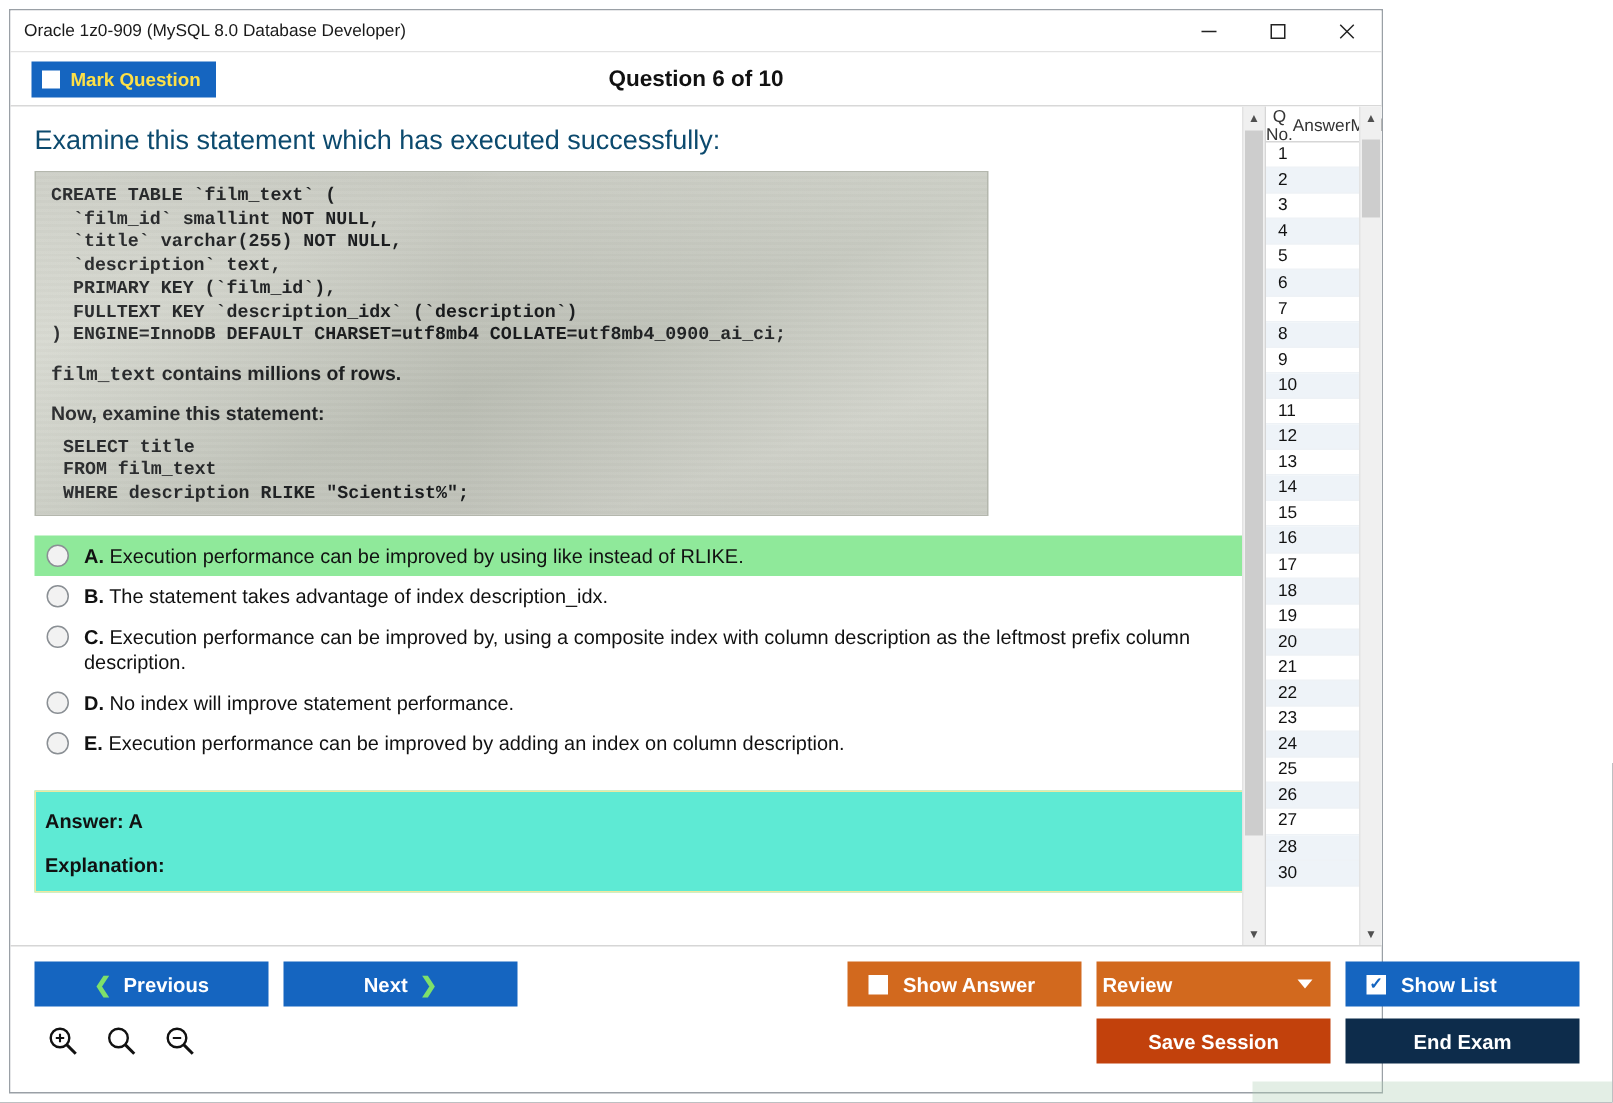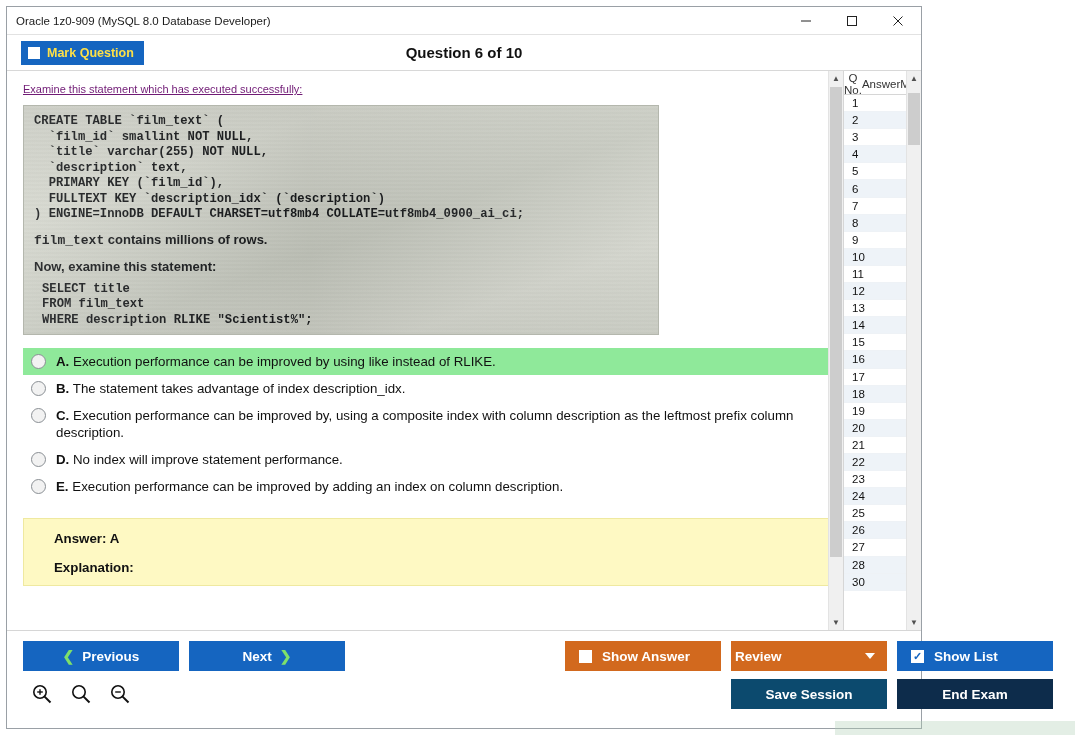--- a/index.html
+++ b/index.html
@@ -96,24 +96,23 @@
     background: #ffffff;
   }
   .left {
     position: relative;
     width: 836px;
     flex: 0 0 836px;
     overflow: hidden;
     padding: 10px 12px 0 16px;
   }
   .stem {
-    font-size: 11px;
-    color: #701a75;
+    font-size: 18px;
+    color: #0c4a6e;
     margin: 2px 0 10px 0;
-    text-decoration: underline;
   }
   .codeimg {
     position: relative;
     width: 636px;
     height: 230px;
     background: linear-gradient(160deg,#c9cbc2 0%, #d4d6cd 25%, #c4c7bd 55%, #cfd1c8 80%, #c2c5bb 100%);
     border: 1px solid #b4b7ad;
     overflow: hidden;
     font-family: "Liberation Mono", monospace;
     color: #16181a;
@@ -173,23 +172,23 @@
     border: 1.5px solid #8a8f94;
     background: #f2f2f2;
     margin-top: 1px;
   }
   .opt .txt b { font-weight: bold; }
 
   
   .answerbox {
     margin-top: 18px;
     width: 812px;
-    background: #fef9c3;
+    background: #5eead4;
     border: 1px solid #efe9a0;
-    padding: 12px 14px 10px 30px;
+    padding: 12px 14px 10px 6px;
     font-size: 13.3px;
     color: #111;
   }
   .answerbox .line { font-weight: bold; margin-bottom: 14px; }
   .answerbox .line:last-child { margin-bottom: 0; }
 
   
   .vscroll {
     position: absolute;
     top: 0; right: 0;
@@ -283,21 +282,21 @@
     align-items: center;
     justify-content: center;
     gap: 8px;
     position: absolute;
   }
   .btn-prev { left: 16px; top: 10px; width: 156px; height: 30px; background: #1565c0; }
   .btn-next { left: 182px; top: 10px; width: 156px; height: 30px; background: #1565c0; }
   .btn-showanswer { left: 558px; top: 10px; width: 156px; height: 30px; background: #d2691e; justify-content: flex-start; padding-left: 14px; gap: 10px; }
   .btn-review { left: 724px; top: 10px; width: 156px; height: 30px; background: #d2691e; justify-content: flex-start; padding-left: 4px; }
   .btn-showlist { left: 890px; top: 10px; width: 156px; height: 30px; background: #1565c0; justify-content: flex-start; padding-left: 14px; gap: 10px; }
-  .btn-save { left: 724px; top: 48px; width: 156px; height: 30px; background: #0c4a6e; }
+  .btn-save { left: 724px; top: 48px; width: 156px; height: 30px; background: #c2410c; }
   .btn-end { left: 890px; top: 48px; width: 156px; height: 30px; background: #0d2c4b; }
   .chk-white {
     width: 13px; height: 13px; background: #ffffff; display: inline-block; flex: 0 0 auto;
   }
   .chk-ticked {
     width: 13px; height: 13px; background: #ffffff; display: flex; flex: 0 0 auto;
     align-items: center; justify-content: center; color: #1565c0; font-size: 11px; line-height: 1;
   }
   .review-caret {
     position: absolute; right: 12px; top: 12px;

